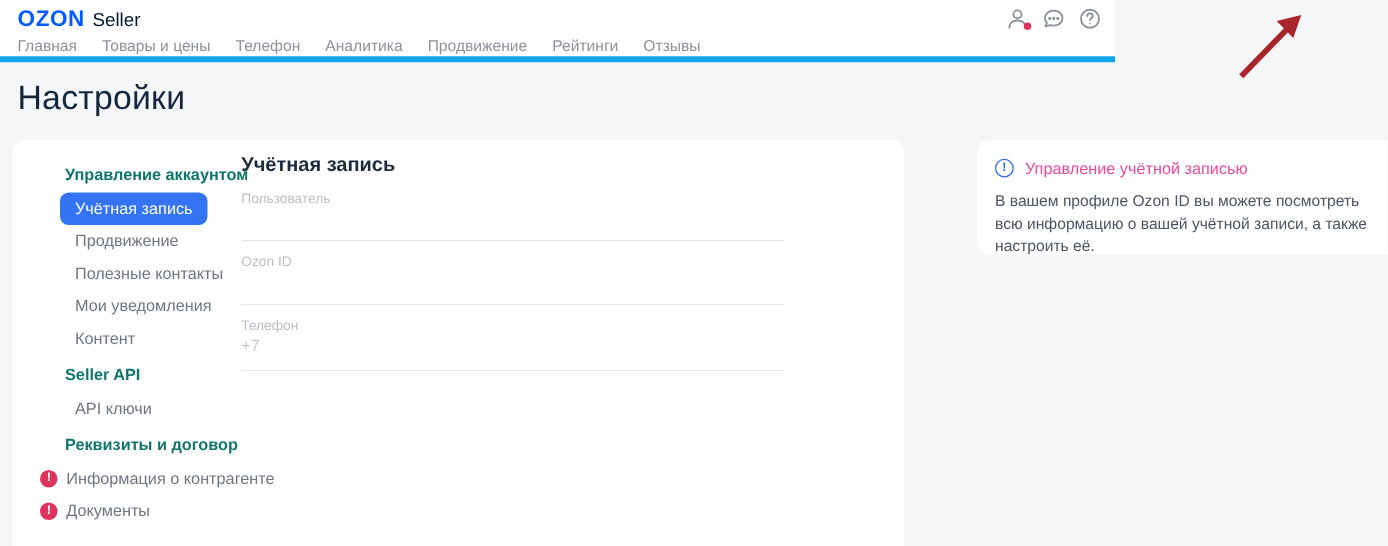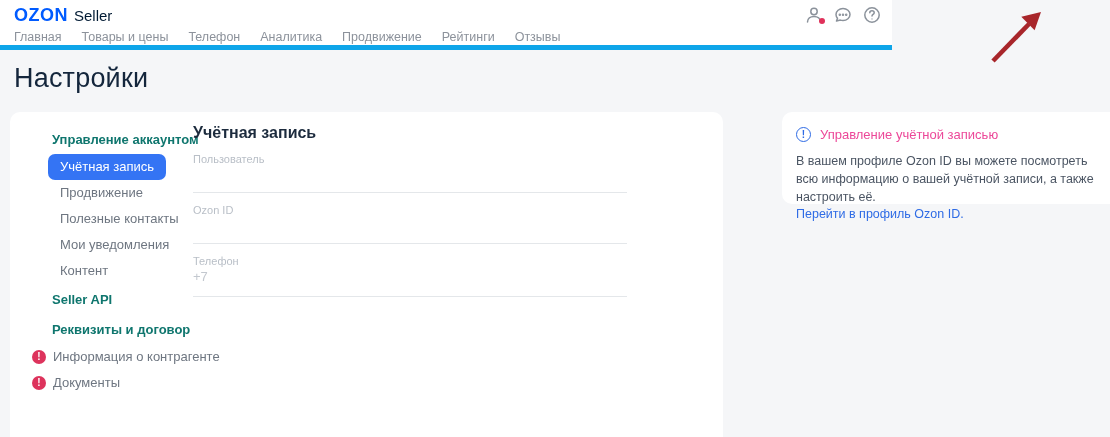--- a/index.html
+++ b/index.html
@@ -135,20 +135,21 @@
   <div class="card card-main">
     <aside class="sidebar">
       <div class="sb-header">Управление аккаунтом</div>
       <div class="sb-item active">Учётная запись</div>
       <div class="sb-item">Продвижение</div>
       <div class="sb-item">Полезные контакты</div>
       <div class="sb-item">Мои уведомления</div>
       <div class="sb-item">Контент</div>
 
       <div class="sb-header">Seller API</div>
+      <div class="sb-item">API ключи</div>
 
       <div class="sb-header">Реквизиты и договор</div>
       <div class="sb-item alert">
         <span class="alert-ico">!</span>
         <span>Информация о контрагенте</span>
       </div>
       <div class="sb-item alert">
         <span class="alert-ico">!</span>
         <span>Документы</span>
       </div>
@@ -171,20 +172,19 @@
       </div>
     </section>
   </div>
 
   <aside class="card card-info">
     <div class="info-head">
       <span class="info-ico">!</span>
       <span class="info-title">Управление учётной записью</span>
     </div>
     <div class="info-body">В вашем профиле Ozon ID вы можете посмотреть всю информацию о вашей учётной записи, а также настроить её.</div>
-    <div class="info-link">Перейти в профиль Ozon ID.</div>
   </aside>
 </div>
 
 <svg class="annotation-arrow" width="62" height="60" viewBox="0 0 62 60">
   <line x1="8" y1="56" x2="44" y2="19" stroke="#a8262b" stroke-width="4.6"></line>
   <polygon points="56,7 49.6,25.3 36.3,11.7" fill="#a8262b"></polygon>
 </svg>
 
 </body></html>

